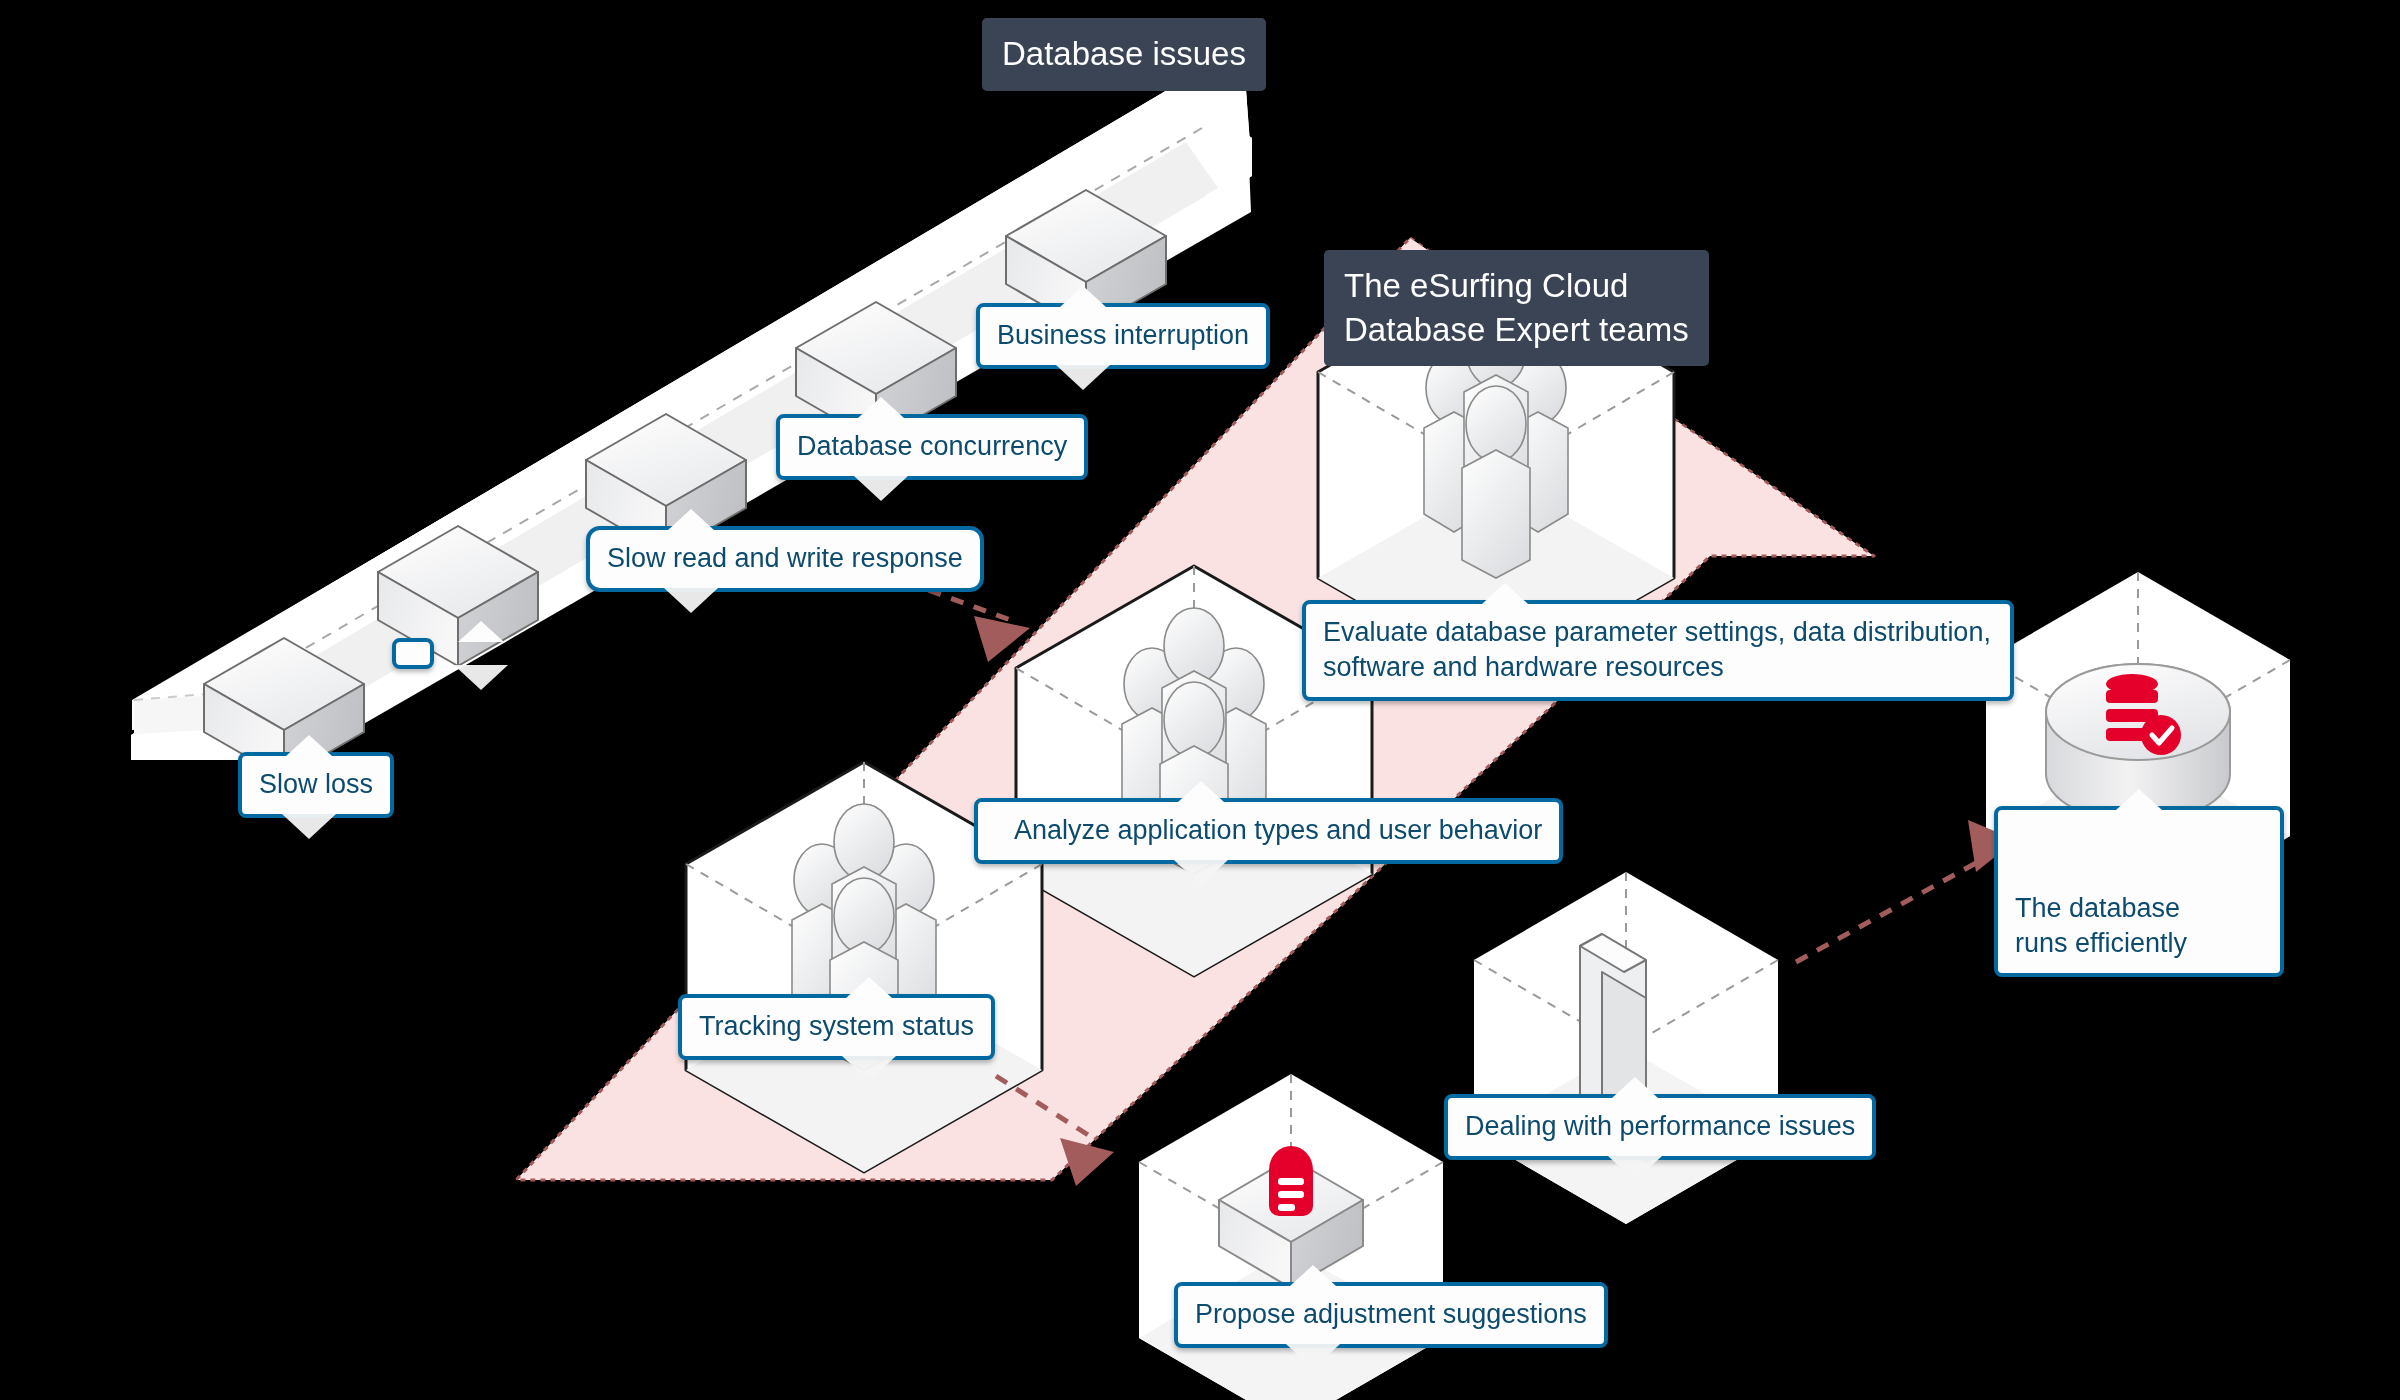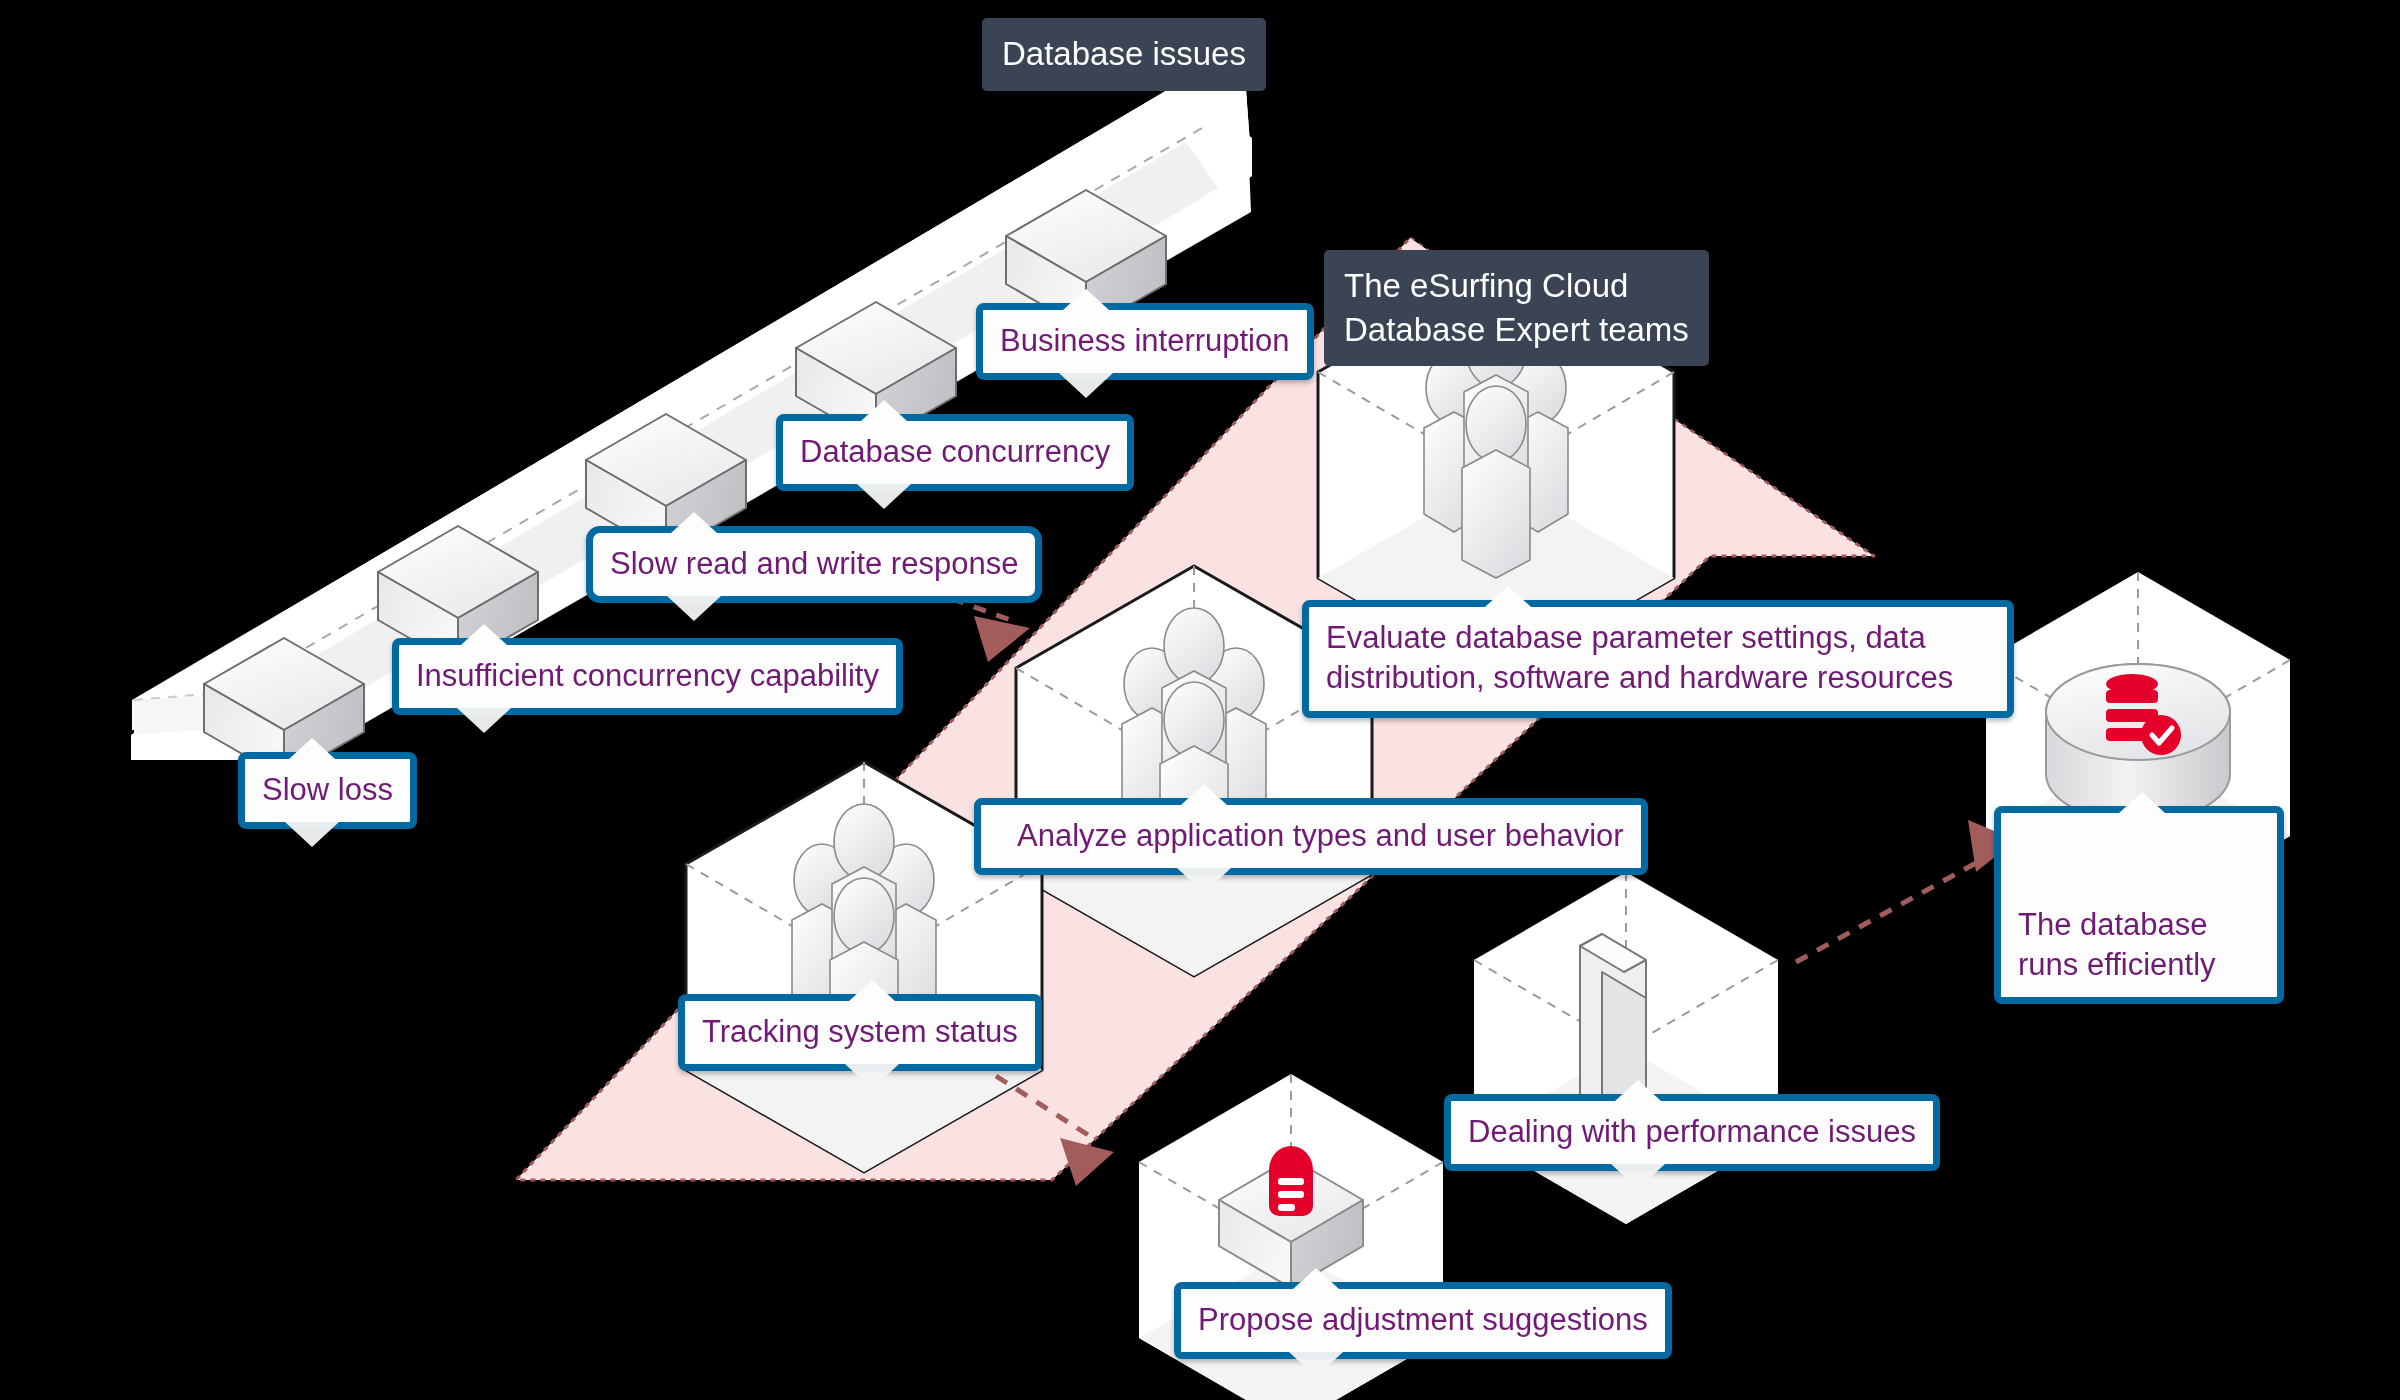--- a/index.html
+++ b/index.html
@@ -5,25 +5,25 @@
   html,body{margin:0;padding:0;background:#000;}
   body{width:2400px;height:1400px;overflow:hidden;
        font-family:"Liberation Sans","DejaVu Sans",sans-serif;}
   #stage{position:relative;width:2400px;height:1400px;background:#000;margin-left:6px;}
   #art{position:absolute;left:0;top:0;width:2400px;height:1400px;}
 
   
   .callout{
     position:absolute;
     background:#fdfdfd;
-    border:7px solid #0369a1;
+    border:4px solid #0369a1;
     border-radius:8px;
     box-shadow:0 3px 5px rgba(0,0,0,.28);
-    color:#701a75;
-    font-size:31px;
+    color:#0c4a6e;
+    font-size:27px;
     line-height:1.30;
     padding:11px 17px 12px 17px;
     white-space:nowrap;
     box-sizing:border-box;
   }
   .callout.ml{white-space:normal;}
   
   .callout .notch-up{
     position:absolute;top:-21px;width:0;height:0;
     border-left:23px solid transparent;
@@ -286,21 +286,20 @@
 </div>
 
 <div class="callout" style="left:580px;top:526px;border-radius:14px;">
   <span class="notch-up" style="left:78px;"></span>
   <span>Slow read and write response</span>
   <span class="notch-dn" style="left:74px;"></span>
 </div>
 
 <div class="callout" style="left:386px;top:638px;">
   <span class="notch-up" style="left:62px;"></span>
-  <span>Insufficient concurrency capability</span>
   <span class="notch-dn" style="left:58px;"></span>
 </div>
 
 <div class="callout" style="left:232px;top:752px;">
   <span class="notch-up" style="left:44px;"></span>
   <span>Slow loss</span>
   <span class="notch-dn" style="left:40px;"></span>
 </div>
 
 <div class="callout ml" style="left:1296px;top:600px;width:712px;">

